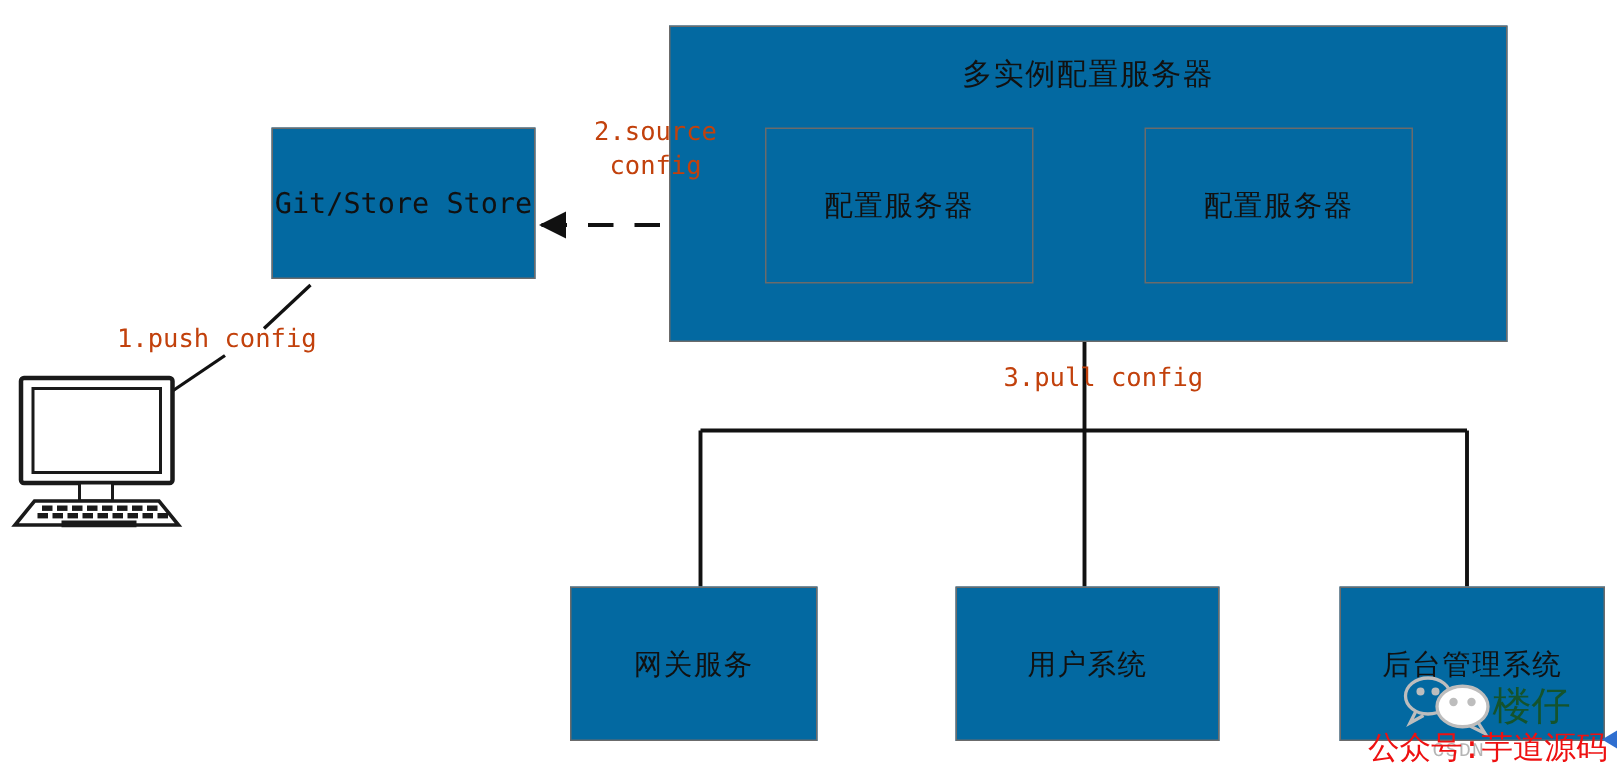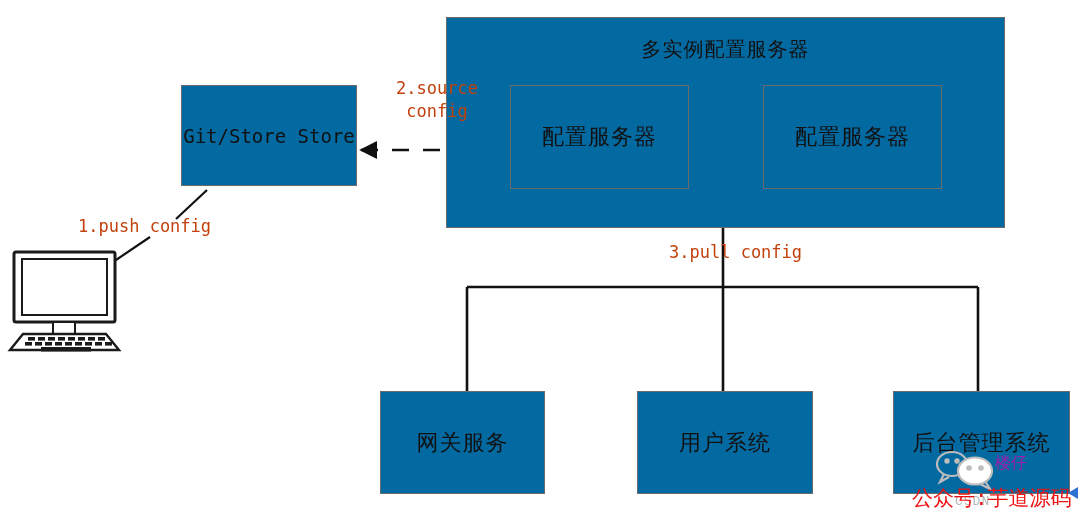--- a/index.html
+++ b/index.html
@@ -34,21 +34,21 @@
     align-items: center;
     justify-content: center;
   }
   .box.outer {
     border-color: #6b6b6b;
     align-items: flex-start;
     justify-content: center;
   }
   .cn-label {
     font-family: "DejaVu Serif", "Liberation Serif", serif;
-    font-size: 22px;
+    font-size: 19px;
     color: #111111;
     letter-spacing: 1px;
     white-space: nowrap;
   }
   .cn-label.big {
     font-size: 20px;
   }
   .mono-label {
     font-family: "DejaVu Sans Mono", "Liberation Mono", monospace;
     font-size: 19px;
@@ -72,22 +72,22 @@
     left: 0;
     right: 0;
     text-align: center;
   }
   .wm {
     position: absolute;
     pointer-events: none;
   }
   .wm-name {
     font-family: "DejaVu Serif", "Liberation Serif", serif;
-    font-size: 16px;
-    color: #a21caf;
+    font-size: 26px;
+    color: #14532d;
     white-space: nowrap;
   }
   .wm-red {
     font-family: Liberation Mono, monospace;
     font-size: 21px;
     color: #ee1111;
     white-space: nowrap;
     letter-spacing: 0px;
   }
   .wm-csdn {

